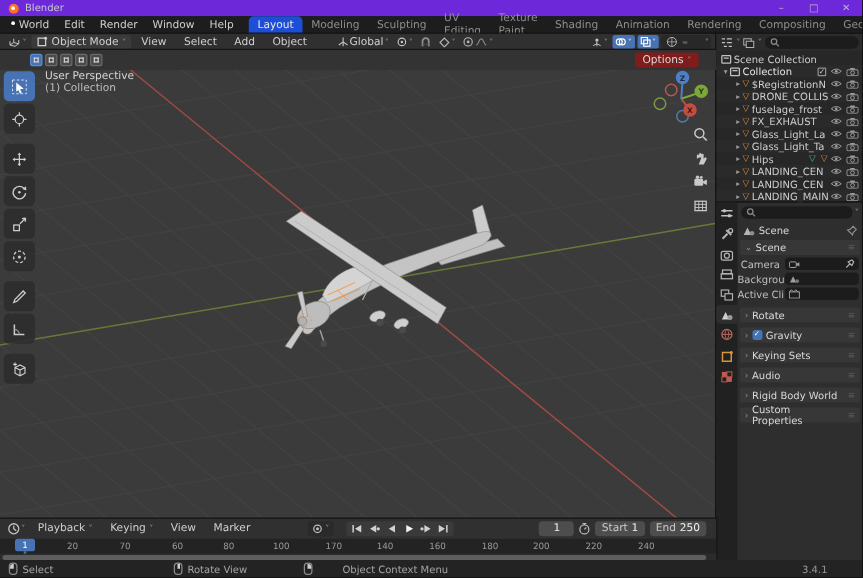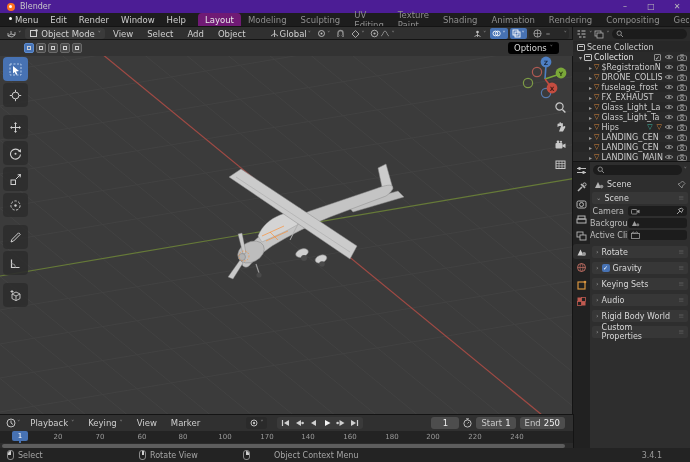--- a/index.html
+++ b/index.html
@@ -2,34 +2,34 @@
 <html><head>
 <meta charset="utf-8">
 <style>
   html,body{margin:0;padding:0;background:#000;}
   *{box-sizing:border-box;font-family:"DejaVu Sans",sans-serif;}
   #screen{position:relative;width:690px;height:462px;background:#1d1d1d;overflow:hidden;}
   .abs{position:absolute;}
   svg{display:block;}
 
   
-  #titlebar{left:0;top:0;width:690px;height:13px;background:#4c1d95;color:#c9c9c9;font-size:8px;display:flex;align-items:center;}
+  #titlebar{left:0;top:0;width:690px;height:13px;background:#6d28d9;color:#c9c9c9;font-size:8px;display:flex;align-items:center;}
   #titlebar .logo{width:8px;height:8px;border-radius:50%;background:#ff7021;margin:0 5px 0 7px;position:relative;}
   #titlebar .logo::after{content:"";position:absolute;left:2px;top:2px;width:3px;height:3px;border-radius:50%;background:#fff;}
   #winctl{margin-left:auto;display:flex;gap:0;color:#bbb;font-size:8px;}
   #winctl span{width:26px;text-align:center;cursor:default;}
 
   
   #topbar{left:0;top:13px;width:690px;height:14px;background:#1d1d1d;display:flex;align-items:stretch;font-size:8.5px;color:#d2d2d2;}
   #topbar .blogo{width:11px;height:9px;margin:2px 3px 0 6px;border-radius:50% 50% 50% 50%;background:#e87d3e;position:relative;}
   #topbar .blogo::after{content:"";position:absolute;left:3px;top:2px;width:3px;height:3px;border-radius:50%;background:#fff;}
   .menu-item{padding:0 6px;display:flex;align-items:center;color:#cfcfcf;}
   .wtabs{display:flex;margin-left:6px;align-items:stretch;}
   .wtab{padding:0 7px;display:flex;align-items:center;color:#8e8e8e;border-radius:4px 4px 0 0;}
-  .wtab.active{background:#701a75;color:#e6e6e6;}
+  .wtab.active{background:#1d4ed8;color:#e6e6e6;}
   .wtab.clip{max-width:22px;overflow:hidden;white-space:nowrap;}
   .idsel{display:flex;align-items:center;background:#191919;border-radius:3px;margin:1px 2px;padding:0 3px;height:12px;gap:3px;color:#cfcfcf;}
   .ic{flex:none;}
 
   
   .region{position:absolute;outline:1px solid #141414;}
 
   
   #vpheader{left:0;top:27px;width:573px;height:13px;background:#303030;display:flex;align-items:center;font-size:8.5px;color:#d0d0d0;gap:2px;padding:0 4px;}
   #vpheader .pill{display:flex;align-items:center;gap:3px;background:#3a3a3a;border-radius:3px;height:11px;padding:0 4px;}
@@ -42,21 +42,21 @@
   .sph.mat{background:linear-gradient(135deg,#d8d8d8 50%,#8a8a8a 50%);}
   .sph.rend{background:radial-gradient(circle at 35% 30%,#e8e8e8 20%,#777 75%);}
   .sph-slot{padding:1px 2px;border-radius:2px;}
   .sph-slot.on{background:#5a5a5a;}
 
   
   #toolsettings{left:0;top:40px;width:573px;height:16px;background:#333333;z-index:5;display:flex;align-items:center;}
   .selmode{width:10px;height:10px;border-radius:2px;margin-right:2px;border:1px solid #6b6b6b;background:#4a4a4a;position:relative;}
   .selmode.on{background:#4772b3;border-color:#5d8cd0;}
   .selmode::after{content:"";position:absolute;left:2px;top:2px;right:2px;bottom:2px;border:1px dashed #cfcfcf;}
-  #optionsbtn{margin-left:auto;margin-right:14px;display:flex;align-items:center;gap:3px;background:#000000;border-radius:3px;height:12px;padding:0 6px;color:#d8d8d8;font-size:8.5px;}
+  #optionsbtn{margin-left:auto;margin-right:14px;display:flex;align-items:center;gap:3px;background:#7f1d1d;border-radius:3px;height:12px;padding:0 6px;color:#d8d8d8;font-size:8.5px;}
 
   
   #viewport{left:0;top:40px;width:573px;height:375px;background:#3b3b3b;overflow:hidden;}
   #vpoverlay{left:36px;top:16px;color:#d5d5d5;font-size:8.5px;line-height:10px;z-index:4;}
   #vpoverlay .l2{color:#bdbdbd;}
   #vtoolbar{left:3px;top:17px;width:25px;z-index:4;display:flex;flex-direction:column;}
   .tbtn{width:25px;height:24px;background:#2e2e2ee6;border-radius:4px;margin-bottom:2px;display:flex;align-items:center;justify-content:center;}
   .tbtn.grp-gap{margin-top:6px;}
   .tbtn.active{background:#4772b3;}
   .navicons{right:6px;top:60px;z-index:4;display:flex;flex-direction:column;gap:5px;align-items:center;}
@@ -125,21 +125,21 @@
     <span>Blender</span>
     <div id="winctl">
       <span>–</span>
       <span>□</span>
       <span>✕</span>
     </div>
   </div>
 
   <div id="topbar" class="abs">
     <span class="blogo"></span>
-    <span class="menu-item">Menu</span>
+    <span class="menu-item">World</span>
     <span class="menu-item">Edit</span>
     <span class="menu-item">Render</span>
     <span class="menu-item">Window</span>
     <span class="menu-item">Help</span>
     <div class="wtabs">
       <span class="wtab active">Layout</span>
       <span class="wtab">Modeling</span>
       <span class="wtab">Sculpting</span>
       <span class="wtab">UV Editing</span>
       <span class="wtab">Texture Paint</span>
@@ -324,20 +324,24 @@
         <circle cx="546" cy="53" r="4.6" fill="none" stroke="#5579ad" stroke-width="1.2"></circle>
         <circle cx="546" cy="22" r="5.4" fill="#4e7fc4"></circle>
         <circle cx="561" cy="33" r="5.4" fill="#7ba839"></circle>
         <circle cx="552" cy="48" r="5.4" fill="#c44d40"></circle>
         <text x="546" y="24.5" font-size="6" font-weight="bold" fill="#1c2c45" text-anchor="middle">Z</text>
         <text x="561" y="35.5" font-size="6" font-weight="bold" fill="#2c3c14" text-anchor="middle">Y</text>
         <text x="552" y="50.5" font-size="6" font-weight="bold" fill="#451a16" text-anchor="middle">X</text>
       </g>
     </svg>
 
+    <div id="vpoverlay" class="abs">
+      <div>User Perspective</div>
+      <div class="l2">(1) Collection</div>
+    </div>
 
     <div id="vtoolbar" class="abs">
       <div class="tbtn active">
           <svg width="13" height="13" viewBox="0 0 13 13">
             <rect x="1" y="1" width="11" height="11" fill="none" stroke="#cfe0f5" stroke-width="0.8" stroke-dasharray="2 1.5"></rect>
             <path d="M4 3 L10 8 L7 8.4 L8.4 11.2 L7 11.8 L5.6 9 L4 10.4 Z" fill="#fff"></path>
           </svg>
         </div>
       <div class="tbtn">
           <svg width="13" height="13" viewBox="0 0 13 13">

